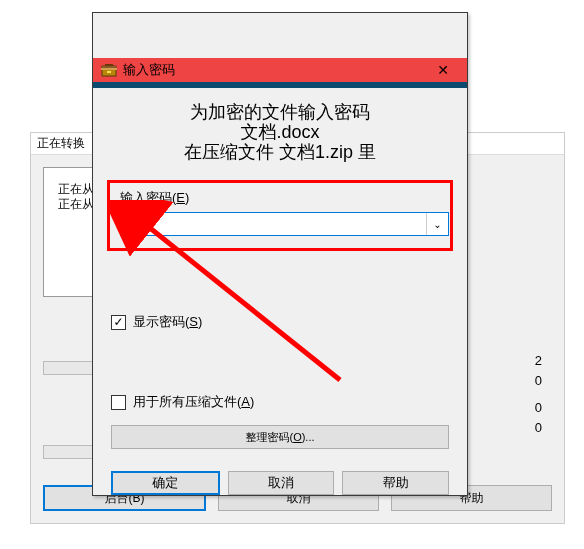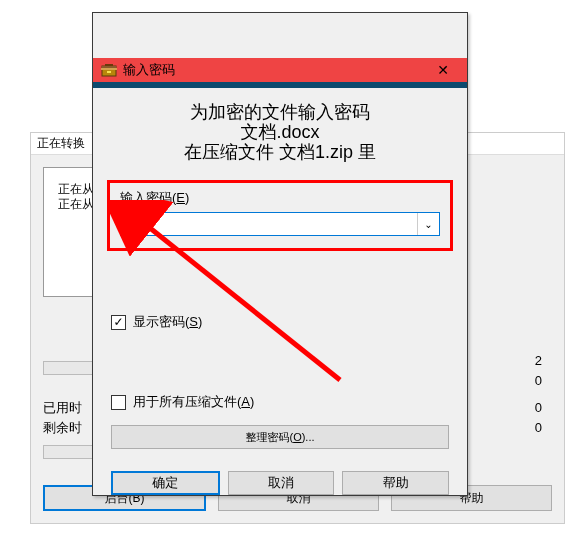--- a/index.html
+++ b/index.html
@@ -147,21 +147,21 @@
     }
     .pw-header {
       text-align: center;
       font-size: 18px;
       line-height: 20px;
       margin-bottom: 18px;
     }
 
     .highlight-box {
       border: 3px solid #ff0000;
-      padding: 6px 10px 12px 10px;
+      padding: 6px 1px 12px 10px;
       margin: 0 -4px 14px -4px;
       position: relative;
     }
     .pw-label {
       font-size: 13px;
       margin-bottom: 5px;
     }
     .pw-label .ul, .chk-label .ul { text-decoration: underline; }
     .pw-input-wrap {
       display: flex;
@@ -262,24 +262,20 @@
   </div>
   <div class="bg-body">
     <div class="bg-list">
       <div>正在从</div>
       <div>正在从</div>
     </div>
     <div class="bg-progress"></div>
     <div class="bg-right-nums">
       <div>2</div>
       <div>0</div>
-    </div>
-    <div class="bg-labels-left">
-      <div>已用时</div>
-      <div>剩余时</div>
     </div>
     <div class="bg-right-nums2">
       <div>0</div>
       <div>0</div>
     </div>
     <div class="bg-progress2"></div>
     <div class="bg-buttons">
       <button class="primary">启台(B)</button>
       <button>取消</button>
       <button>帮助</button>

